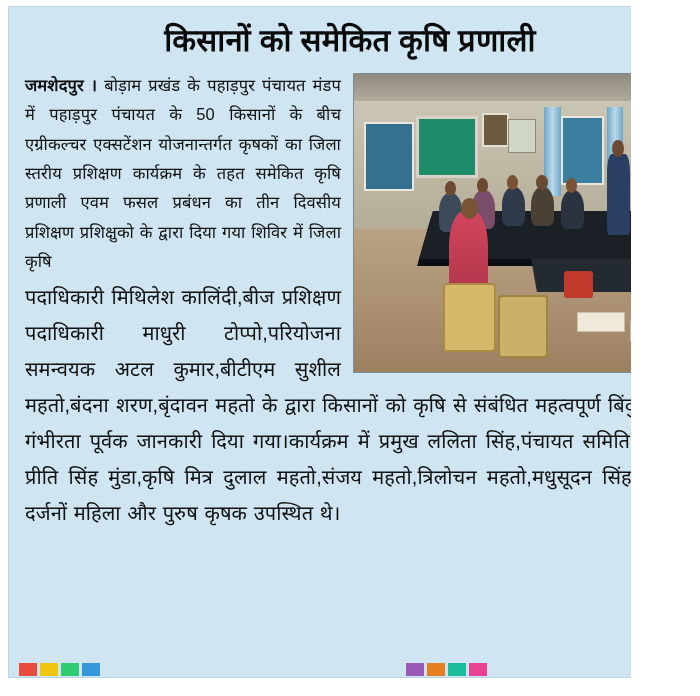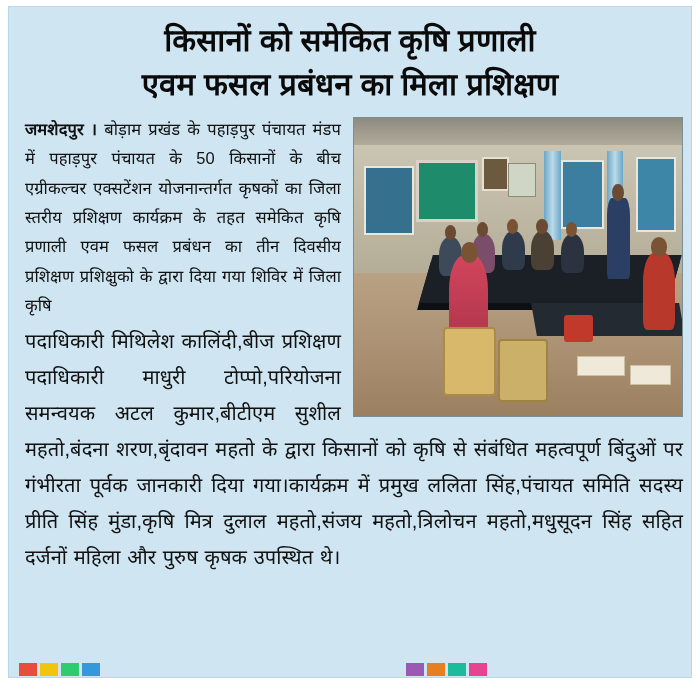--- a/index.html
+++ b/index.html
@@ -2,25 +2,26 @@
 <html lang="hi"><head>
 <meta charset="utf-8">
 <style>
   html, body {
     margin: 0;
     padding: 0;
     background: #ffffff;
   }
   #page {
     position: relative;
-    width: 700px;
+    width: 596px;
     height: 696px;
     background: #ffffff;
     overflow: hidden;
     font-family: "Liberation Sans", sans-serif;
+    padding-left: 35px;
   }
   .clip {
     position: absolute;
     left: 8px;
     top: 6px;
     width: 684px;
     height: 672px;
     background: #cfe6f2;
     border: 1px solid #b9d8e8;
     box-sizing: border-box;
@@ -178,21 +179,20 @@
   .strip .sp { background: transparent; width: 300px; }
 </style>
 </head>
 <body>
 
 <div id="page">
   <div class="clip">
 
     <div class="headline">
       <span class="l1">किसानों को समेकित कृषि प्रणाली</span>
-      <span class="l2">एवम फसल प्रबंधन का मिला प्रशिक्षण</span>
     </div>
 
     <div class="body-wrap clearfix">
 
       <div class="photo">
         <div class="ph-wall"></div>
         <div class="ph-ceil"></div>
         <div class="ph-win w1"></div>
         <div class="ph-board"></div>
         <div class="ph-frame"></div>

